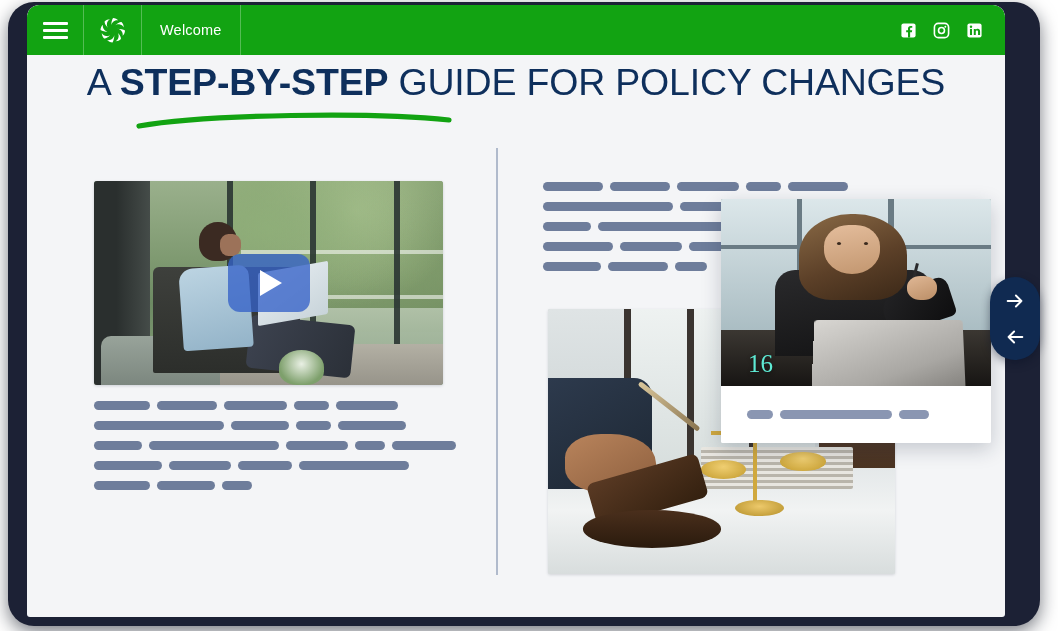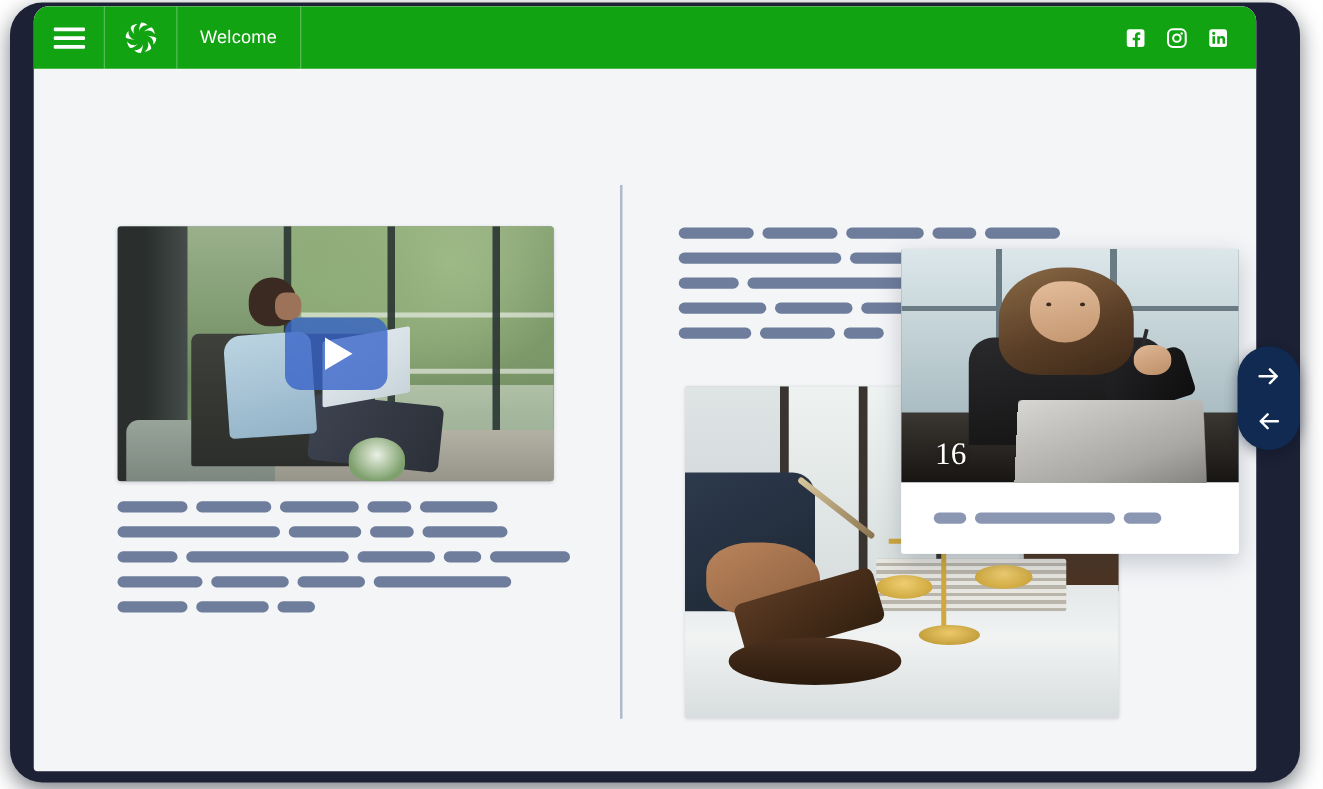--- a/index.html
+++ b/index.html
@@ -420,21 +420,21 @@
   .cp-laptop {
     position: absolute; left: 34%; bottom: 0; width: 56%; height: 36%;
     background: linear-gradient(160deg, #d8d6d2 0%, #a9a7a3 70%, #85837f 100%);
     border-radius: 4px 4px 0 0;
     transform: perspective(180px) rotateX(6deg);
   }
   #card-number {
     position: absolute;
     left: 27px;
     bottom: 10px;
-    color: #ffffff;
+    color: #5eead4;
     font-family: "Liberation Serif", serif;
     font-size: 25px;
     line-height: 1;
     text-shadow: 0 1px 4px rgba(0,0,0,0.45);
   }
   #card-body {
     position: absolute;
     left: 0; top: 187px;
     width: 270px; height: 57px;
     background: #ffffff;
@@ -510,20 +510,28 @@
         </svg>
         <svg class="social-icon" viewBox="0 0 24 24">
           <rect x="2" y="2" width="20" height="20" rx="3" fill="#ffffff"></rect>
           <rect x="5.6" y="9.8" width="2.9" height="8.6" fill="#12a312"></rect>
           <circle cx="7.05" cy="6.6" r="1.75" fill="#12a312"></circle>
           <path d="M11 9.8h2.8v1.2c.5-.85 1.5-1.45 2.8-1.45 2.1 0 3.3 1.3 3.3 3.85v5h-2.9v-4.4c0-1.25-.5-1.95-1.55-1.95-1.05 0-1.65.7-1.65 1.95v4.4H11z" fill="#12a312"></path>
         </svg>
       </div>
     </div>
 
+    <div id="headline-wrap">
+      <div id="headline">
+        <span>A </span><b>STEP-BY-STEP</b><span> GUIDE FOR POLICY CHANGES</span>
+      </div>
+      <svg id="underline-svg" viewBox="0 0 320 22">
+        <path d="M4 17 C 70 5, 240 3, 314 11" stroke="#12a312" stroke-width="5.2" fill="none" stroke-linecap="round"></path>
+      </svg>
+    </div>
 
     <div id="column-divider"></div>
 
     <div id="video-card">
       <div id="video-thumb">
         <div class="vt-sky"></div>
         <div class="vt-foliage"></div>
         <div class="vt-water"></div>
         <div class="vt-rail" style="top:34%"></div>
         <div class="vt-rail" style="top:56%"></div>

